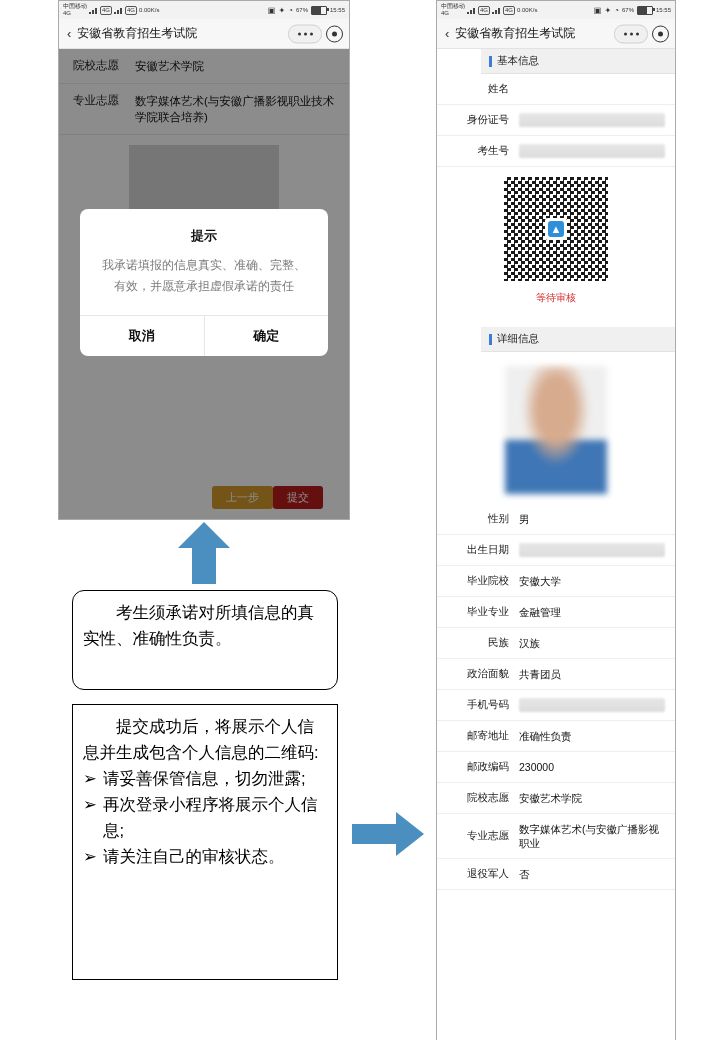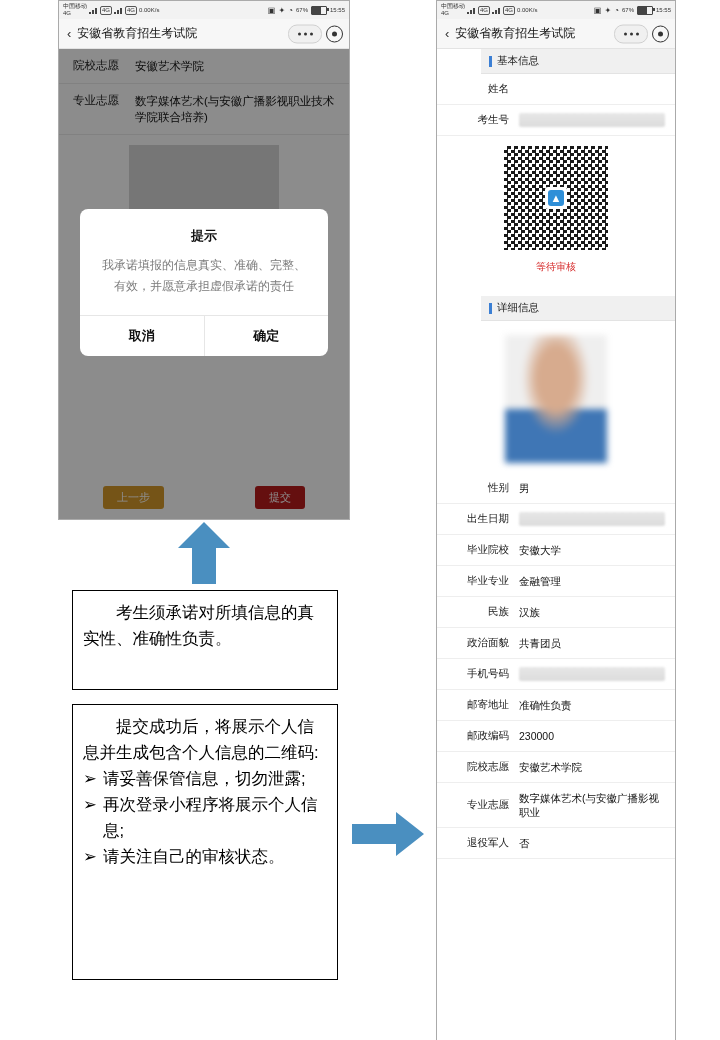--- a/index.html
+++ b/index.html
@@ -107,21 +107,21 @@
     background: #d8d8d8;
   }
   .retake-wrap { text-align:center; margin-top: 6px; }
   .retake {
     display:inline-block;
     background: #cc3b3b; color:#fff; font-size: 11px;
     padding: 3px 10px; border-radius: 3px;
   }
   .bottom-btns {
     position:absolute; left:0; right:0; bottom: 10px;
-    display:flex; justify-content: space-between; padding: 0 44px;
+    display:flex; justify-content: flex-end; padding: 0 26px;
     box-sizing:border-box;
   }
   .btn-prev {
     background:#d69a2a; color:#fff; font-size:11px; padding:4px 14px; border-radius:3px;
   }
   .btn-submit {
     background:#b91c1c; color:#fff; font-size:11px; padding:4px 14px; border-radius:3px;
   }
 
   
@@ -214,21 +214,21 @@
   .callout {
     position:absolute;
     border: 1px solid #000;
     background: #fff;
     box-sizing: border-box;
     padding: 8px 10px;
     font-size: 16.5px;
     line-height: 26px;
     color: #000;
   }
-  #callout-1 { left: 72px; top: 590px; width: 266px; height: 100px; }
+  #callout-1 { left: 72px; top: 590px; width: 266px; height: 100px; border-radius: 12px; }
   #callout-2 { left: 72px; top: 704px; width: 266px; height: 276px; }
   .indent { text-indent: 2em; }
   .bullet-row { display:flex; align-items:flex-start; gap: 4px; }
   .bullet-row .mk { flex:none; width: 16px; }
   .bullet-row .tx { flex:1; }
 
   
   .arrow-up {
     position:absolute;
     left: 178px; top: 522px;
@@ -365,20 +365,24 @@
     <div class="section-head">
       <span class="bar"></span>
       <span>基本信息</span>
     </div>
 
     <div class="r-row">
       <div class="lbl">姓名</div>
       <div class="val"></div>
     </div>
     <div class="r-row">
+      <div class="lbl">身份证号</div>
+      <div class="val masked">3401XXXXXXXXXXXXXX</div>
+    </div>
+    <div class="r-row">
       <div class="lbl">考生号</div>
       <div class="val masked">2034XXXXXXXXXX</div>
     </div>
 
     <div class="qr-wrap">
       <div class="qr">
         <div class="logo">
             <i>▲</i>
           </div>
       </div>

